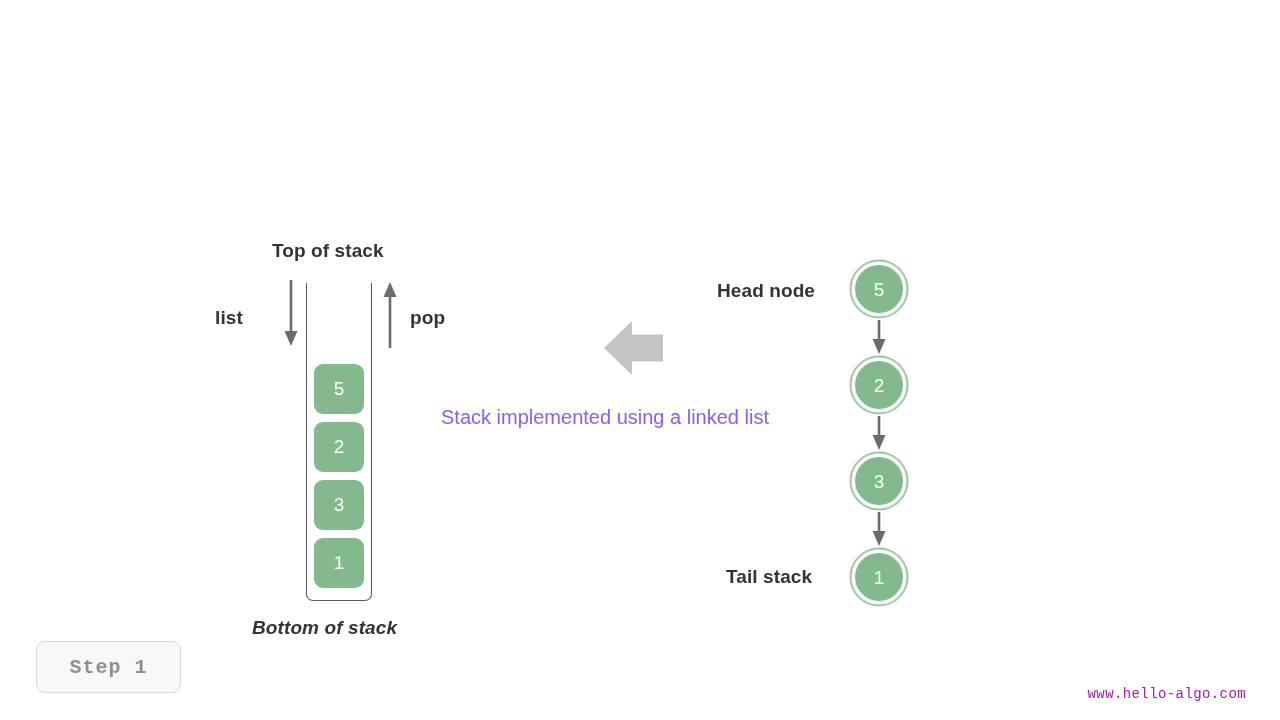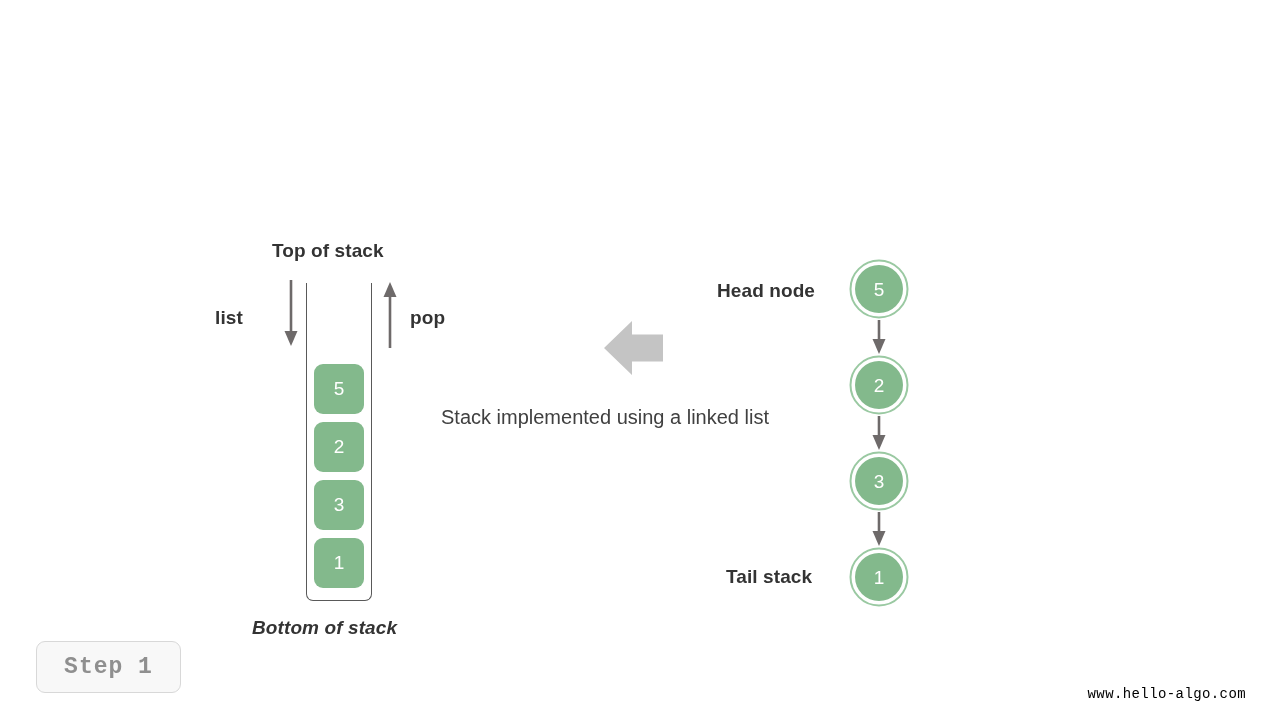--- a/index.html
+++ b/index.html
@@ -29,21 +29,21 @@
     font-size: 19px;
     color: #333333;
     white-space: nowrap;
     letter-spacing: 0.1px;
   }
   .lbl-muted {
     position: absolute;
     font-family: "Liberation Sans", sans-serif;
     font-weight: normal;
     font-size: 20px;
-    color: #404040;
+    color: #8b5cf6;
     white-space: nowrap;
   }
 
   
   #stack-area { position: absolute; left: 0; top: 0; width: 560px; height: 720px; }
 
   #top-of-stack-label   { left: 272px; top: 240px; }
   #bottom-of-stack-label{ left: 252px; top: 617px; font-style: italic; }
   #push-label           { left: 215px; top: 307px; }
   #pop-label            { left: 410px; top: 307px; }
@@ -122,35 +122,35 @@
     border: 1.5px solid #d8d8d8;
     border-radius: 9px;
     background: #f8f8f8;
     display: flex;
     align-items: center;
     justify-content: center;
     box-sizing: border-box;
   }
   #step-badge-text {
     font-family: "Liberation Mono", monospace;
-    font-size: 23px;
+    font-size: 20px;
     font-weight: bold;
     color: #8f8f8f;
     letter-spacing: 1px;
     white-space: nowrap;
   }
 
   
   #watermark {
     position: absolute;
     right: 34px;
     bottom: 18px;
     font-family: "Liberation Mono", monospace;
     font-size: 14px;
-    color: #000000;
+    color: #a21caf;
     letter-spacing: 0.4px;
     white-space: nowrap;
   }
 </style>
 </head>
 <body>
 
 <div class="canvas">
 
   <div id="stack-area">

